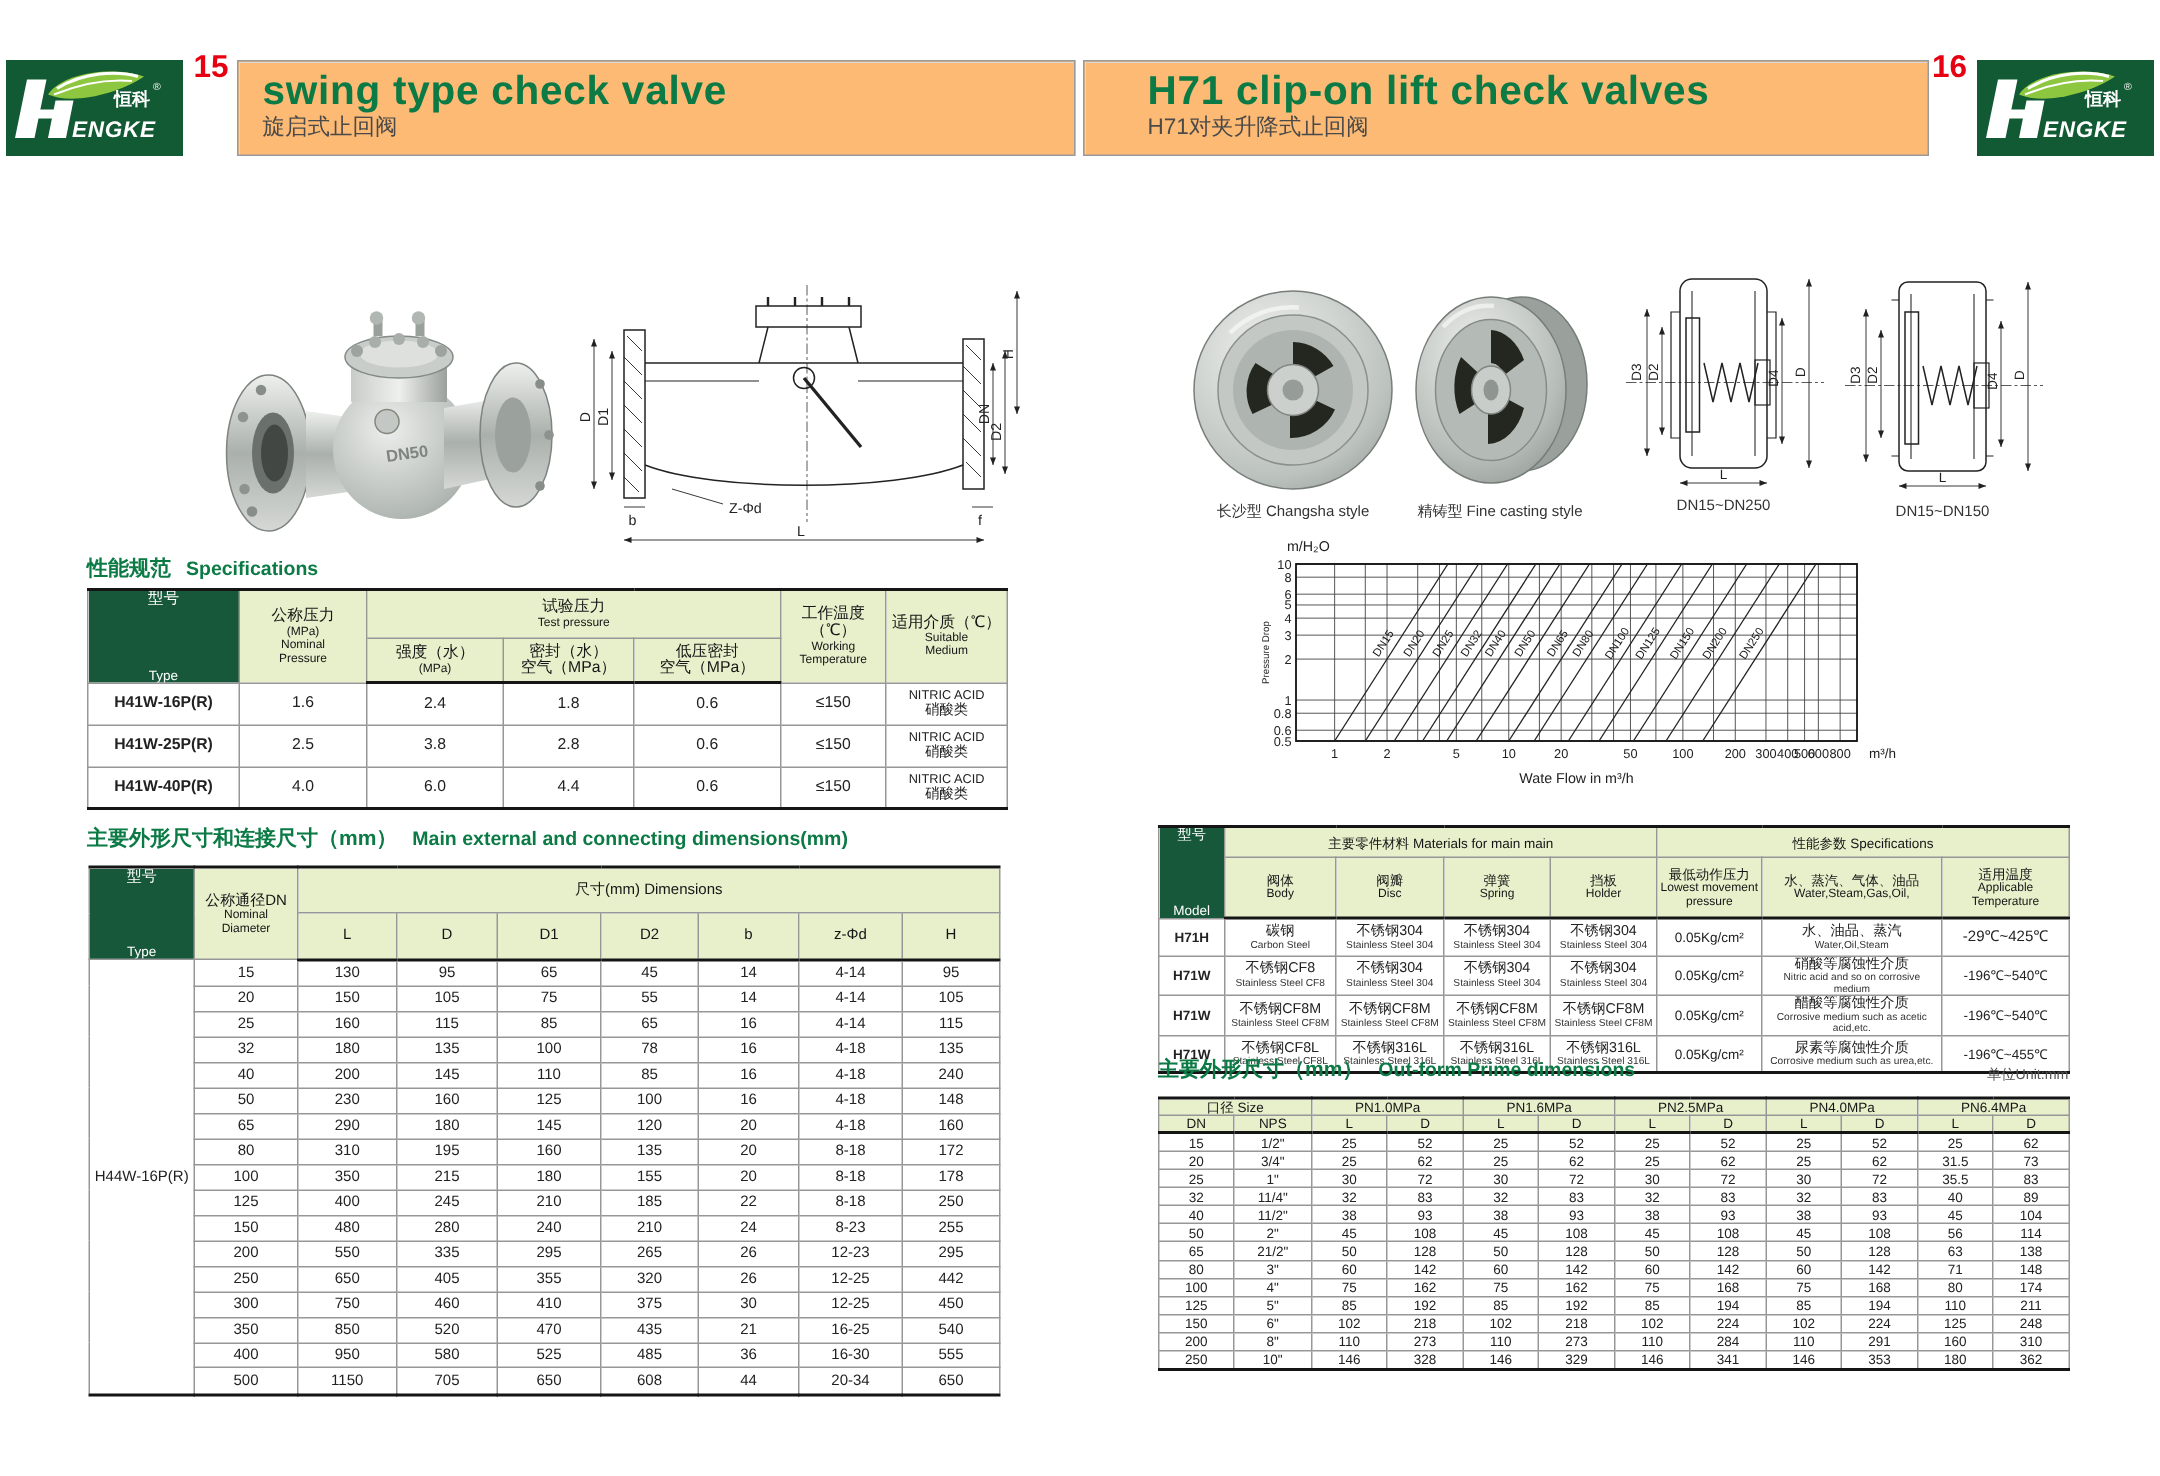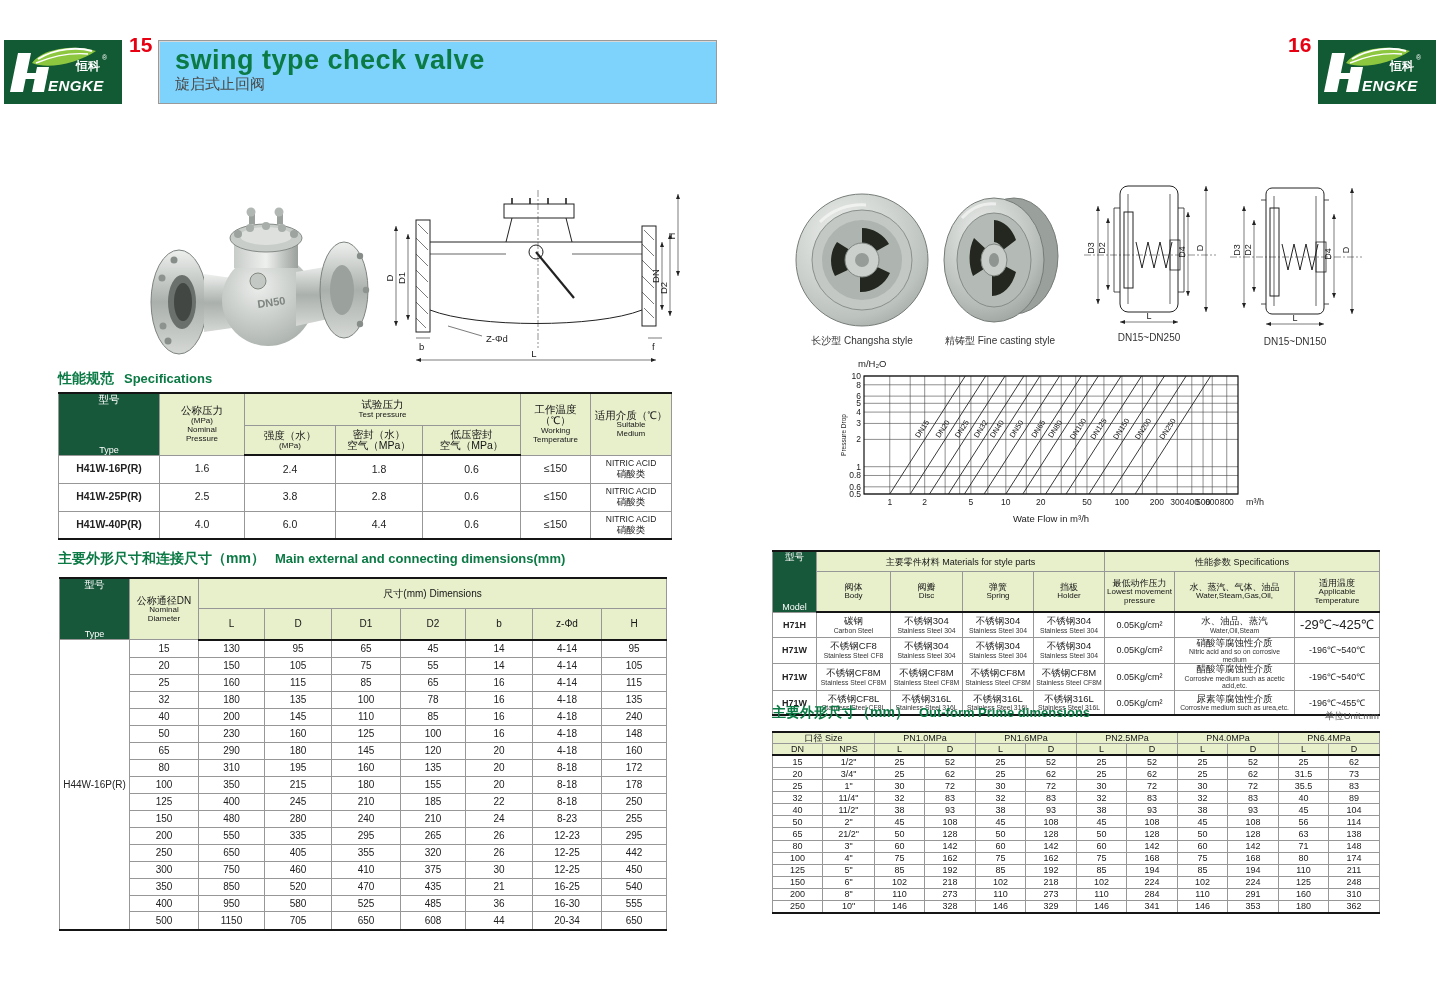--- a/index.html
+++ b/index.html
@@ -2,21 +2,21 @@
 <html><head>
 <meta charset="utf-8">
 <style>
   html,body{margin:0;padding:0;background:#e9e9e9;}
   .page{position:relative;width:1440px;height:984px;background:#ffffff;overflow:hidden;
         font-family:"Liberation Sans",sans-serif;color:#222;}
   .abs{position:absolute;}
   
   .logobox{background:#115a33;}
   .pagenum{color:#e60012;font-weight:bold;font-size:21px;font-family:"Liberation Sans",sans-serif;}
-  .titlebox{border:1px solid #9a9a9a;box-shadow:inset 1px 1px 0 #d8d8d8;background:#7dd3fc;}
+  .titlebox{border:1px solid #9a9a9a;box-shadow:inset 1px 1px 0 #d8d8d8;background:#fdba74;}
   .maintitle{color:#0b7a45;font-weight:bold;font-size:27px;letter-spacing:0.5px;line-height:1.05;}
   .subtitle{color:#4a4a4a;font-size:15px;margin-top:1px;}
   
   .sect{font-weight:bold;font-size:14px;color:#0b7a45;}
   .sect .en{font-size:13px;margin-left:10px;}
   .unit{font-size:9.5px;color:#555;font-weight:normal;}
   
   .t{border-collapse:collapse;table-layout:fixed;width:100%;height:100%;
      border-top:2px solid #151515;border-bottom:2px solid #151515;}
   .t td,.t th{border:1px solid #979797;padding:0 1px;text-align:center;vertical-align:middle;
@@ -57,20 +57,26 @@
   </div>
   <div class="abs pagenum" style="left:129px;top:33px;">15</div>
 
   <div class="abs titlebox" style="left:158px;top:40px;width:557px;height:62px;">
     <div style="padding:5px 0 0 16px;">
       <div class="maintitle">swing type check valve</div>
       <div class="subtitle">旋启式止回阀</div>
     </div>
   </div>
 
+  <div class="abs titlebox" style="left:722px;top:40px;width:562px;height:62px;">
+    <div style="padding:5px 0 0 42px;">
+      <div class="maintitle">H71 clip-on lift check valves</div>
+      <div class="subtitle">H71对夹升降式止回阀</div>
+    </div>
+  </div>
   <div class="abs pagenum" style="left:1288px;top:33px;">16</div>
   <div class="abs logobox" style="left:1318px;top:40px;width:118px;height:64px;">
     <svg width="118" height="64" viewBox="0 0 118 64">
       <polygon points="14,13 27,13 19,52 6,52" fill="#ffffff"></polygon>
       <polygon points="33,27 45,27 40,52 28,52" fill="#ffffff"></polygon>
       <polygon points="17,33 43,33 42,39 16,39" fill="#ffffff"></polygon>
       <path d="M28,23 C38,8 72,4 92,11 C74,23 44,30 28,23 Z" fill="#8dc63f"></path>
       <path d="M34,19 C52,8 74,7 88,11" stroke="#ffffff" stroke-width="2" fill="none"></path>
       <path d="M32,23 C54,14 72,13 84,14" stroke="#ffffff" stroke-width="1.4" fill="none"></path>
       <text x="72" y="30" fill="#ffffff" font-size="12" font-weight="bold">恒科</text>
@@ -680,21 +686,21 @@
           <col style="width:70px">
           <col style="width:120px">
           <col style="width:85px">
         </colgroup>
   <thead>
     <tr style="height:15px">
       <th class="th-dark" rowspan="2">
               <div class="">型号</div>
               <div class="en">Model</div>
             </th>
-      <th class="th-lite" colspan="4" style="font-size:9px">主要零件材料 Materials for style parts</th>
+      <th class="th-lite" colspan="4" style="font-size:9px">主要零件材料 Materials for main main</th>
       <th class="th-lite" colspan="3" style="font-size:9px">性能参数 Specifications</th>
     </tr>
     <tr style="height:27px">
             <th class="th-lite" style="font-size:9px">
               <div class="">阀体</div>
               <div class="en">Body</div>
             </th>
             <th class="th-lite" style="font-size:9px">
               <div class="">阀瓣</div>
               <div class="en">Disc</div>
@@ -740,21 +746,21 @@
             </td>
             <td>
               <div>不锈钢304</div>
               <div class="en2">Stainless Steel 304</div>
             </td>
       <td style="font-size:9px">0.05Kg/cm²</td>
       <td>
               <div>水、油品、蒸汽</div>
               <div class="en2">Water,Oil,Steam</div>
             </td>
-      <td style="font-size:13px">-29℃~425℃</td>
+      <td style="font-size:10px">-29℃~425℃</td>
           </tr>
           <tr style="height:25px">
       <td style="font-weight:600;font-size:9px">H71W</td>
       <td>
               <div>不锈钢CF8</div>
               <div class="en2">Stainless Steel CF8</div>
             </td>
             <td>
               <div>不锈钢304</div>
               <div class="en2">Stainless Steel 304</div>

